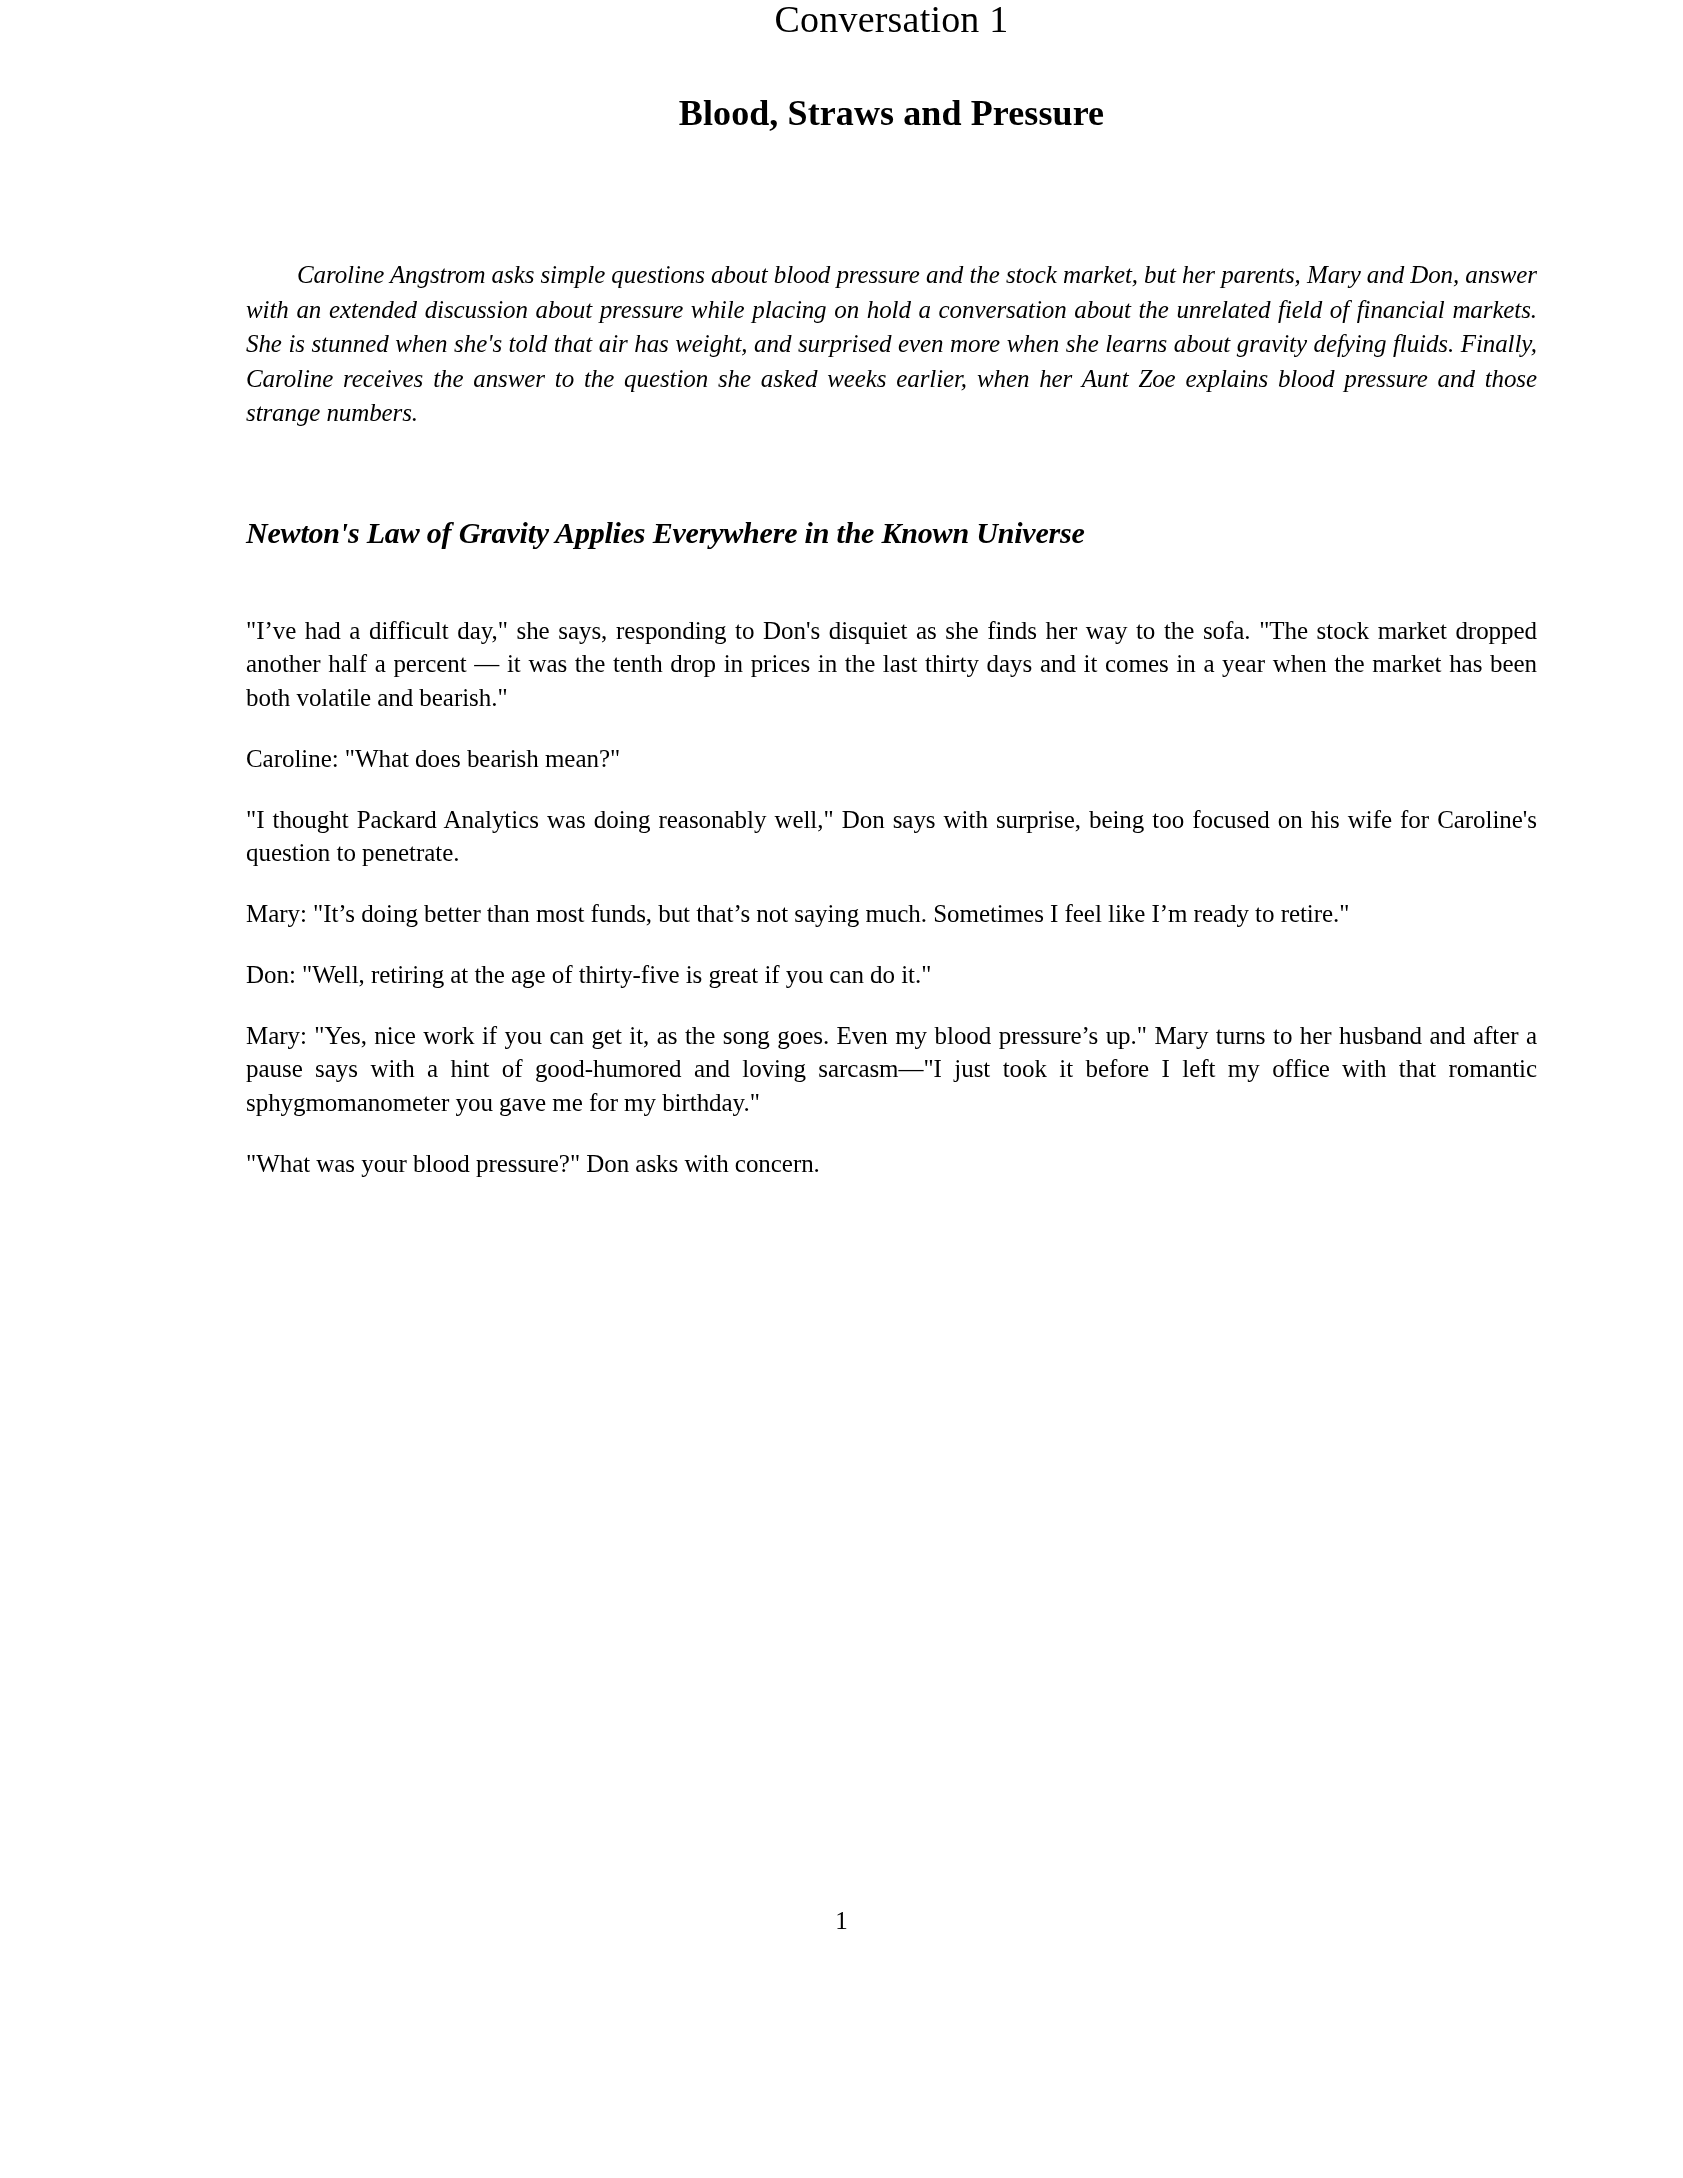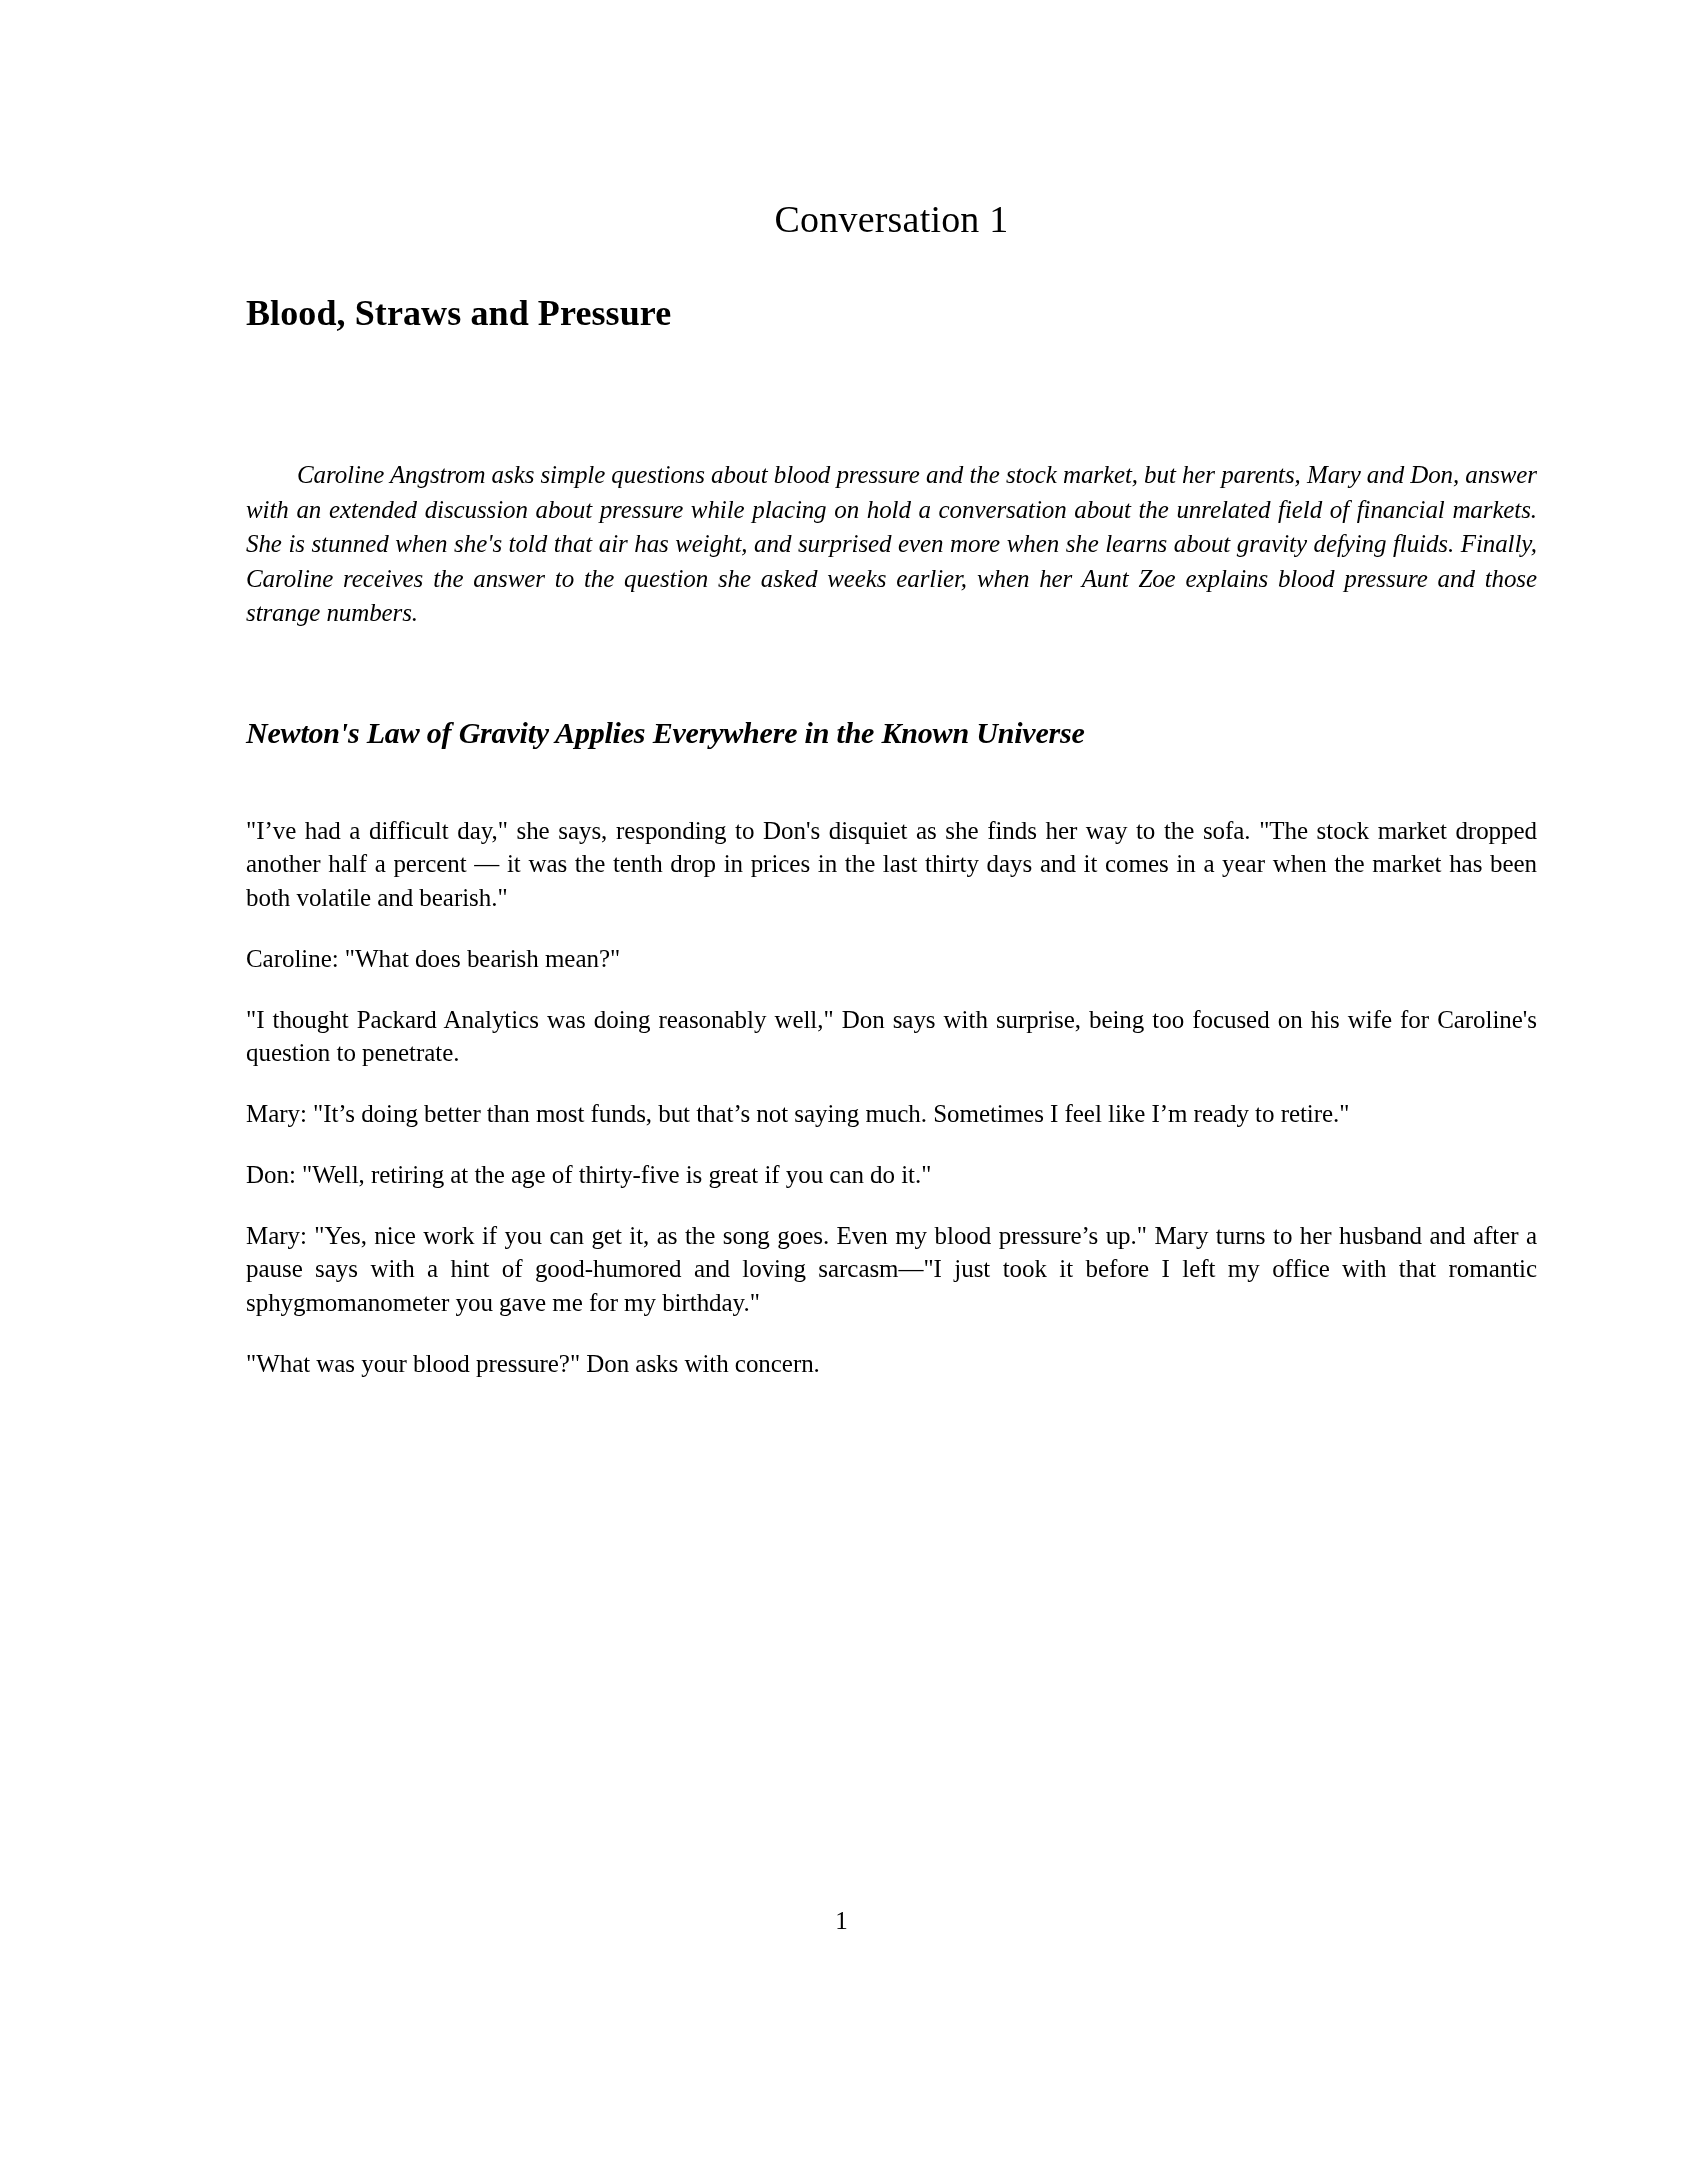--- a/index.html
+++ b/index.html
@@ -35,25 +35,24 @@
 
   
   .doc-title {
     text-align: center;
     font-family: "Liberation Serif", "DejaVu Serif", serif;
     font-weight: 400;
     font-size: 38px;
     line-height: 1.0;
     letter-spacing: 0.2px;
     margin: 0;
-    padding-top: 200px;
   }
 
   .doc-subtitle {
-    text-align: left;
+    text-align: center;
     font-family: "Liberation Serif", "DejaVu Serif", serif;
     font-weight: 700;
     font-size: 36px;
     line-height: 1.0;
     letter-spacing: 0.1px;
     margin: 0;
     padding-top: 57px;
   }
 
   

